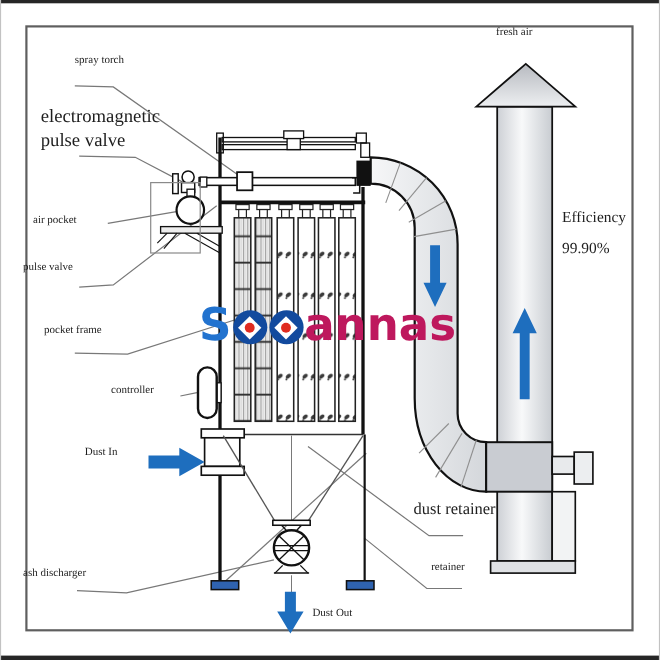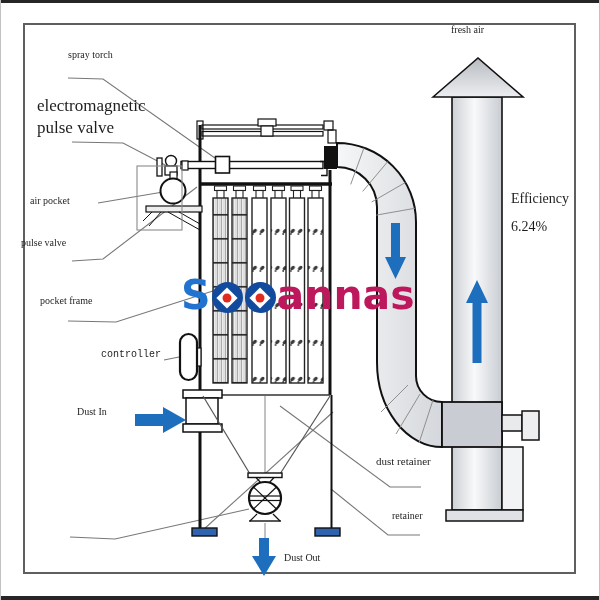--- a/index.html
+++ b/index.html
@@ -7,21 +7,21 @@
          font-family:"Liberation Serif", serif;}
   .edge-top{position:absolute;left:0;top:0;width:600px;height:3px;background:#262626;}
   .edge-bottom{position:absolute;left:0;top:596px;width:600px;height:4px;background:#262626;}
   .edge-left{position:absolute;left:0;top:0;width:1px;height:600px;background:#c2c2c2;}
   .edge-right{position:absolute;right:0;top:0;width:1px;height:600px;background:#c2c2c2;}
   .inner-frame{position:absolute;left:23px;top:23px;width:553px;height:551px;
                border:2px solid #5f5f5f;box-sizing:border-box;}
   svg{position:absolute;left:0;top:0;}
   .lbl{position:absolute;color:#1e1e1e;white-space:nowrap;line-height:1.05;}
   .fs15{font-size:10px;}
-  .fs14{font-size:11px;}
+  .fs14{font-size:15px;}
   .fs13{font-size:14px;}
   .fs11{font-size:17px;}
   
   .watermark{position:absolute;left:181px;top:275px;display:flex;align-items:center;
              font-family:"DejaVu Sans", sans-serif;font-weight:bold;font-size:41px;
              line-height:1;z-index:5;}
   .logo-o{display:inline-block;position:relative;width:31px;height:31px;border-radius:50%;
           margin:0 1px;transform:translateY(2px);}
   .logo-o::before{content:"";position:absolute;left:50%;top:50%;width:15px;height:15px;
           background:#ffffff;transform:translate(-50%,-50%) rotate(45deg);}
@@ -220,21 +220,22 @@
       <span class="logo-o" style="background: rgb(18, 74, 158);"></span>
       <span style="color: #be185d;">annas</span>
   </div>
 
   <div class="lbl fs15" style="left:44px;top:50px;margin-left:24px;">spray torch</div>
   <div class="lbl fs11" style="left:37px;top:97px;">electromagnetic</div>
   <div class="lbl fs11" style="left:37px;top:119px;">pulse valve</div>
   <div class="lbl fs15" style="left:30px;top:196px;">air pocket</div>
   <div class="lbl fs15" style="left:21px;top:238px;">pulse valve</div>
   <div class="lbl fs15" style="left:40px;top:296px;">pocket frame</div>
-  <div class="lbl fs15" style="left:101px;top:350px;font-family:Liberation Mono, monospace;">controller</div>
+  <div class="lbl fs15" style="left:101px;top:350px;">controller</div>
   <div class="lbl fs15" style="left:77px;top:407px;">Dust In</div>
+  <div class="lbl fs15" style="left:21px;top:517px;">ash discharger</div>
   <div class="lbl fs14" style="left:376px;top:456px;">dust retainer</div>
   <div class="lbl fs15" style="left:392px;top:511px;">retainer</div>
   <div class="lbl fs15" style="left:284px;top:553px;">Dust Out</div>
   <div class="lbl fs15" style="left:451px;top:25px;">fresh air</div>
   <div class="lbl fs13" style="left:511px;top:192px;">Efficiency</div>
-  <div class="lbl fs13" style="left:511px;top:220px;">6.24%</div>
+  <div class="lbl fs13" style="left:511px;top:220px;">99.90%</div>
 </div>
 
 </body></html>

